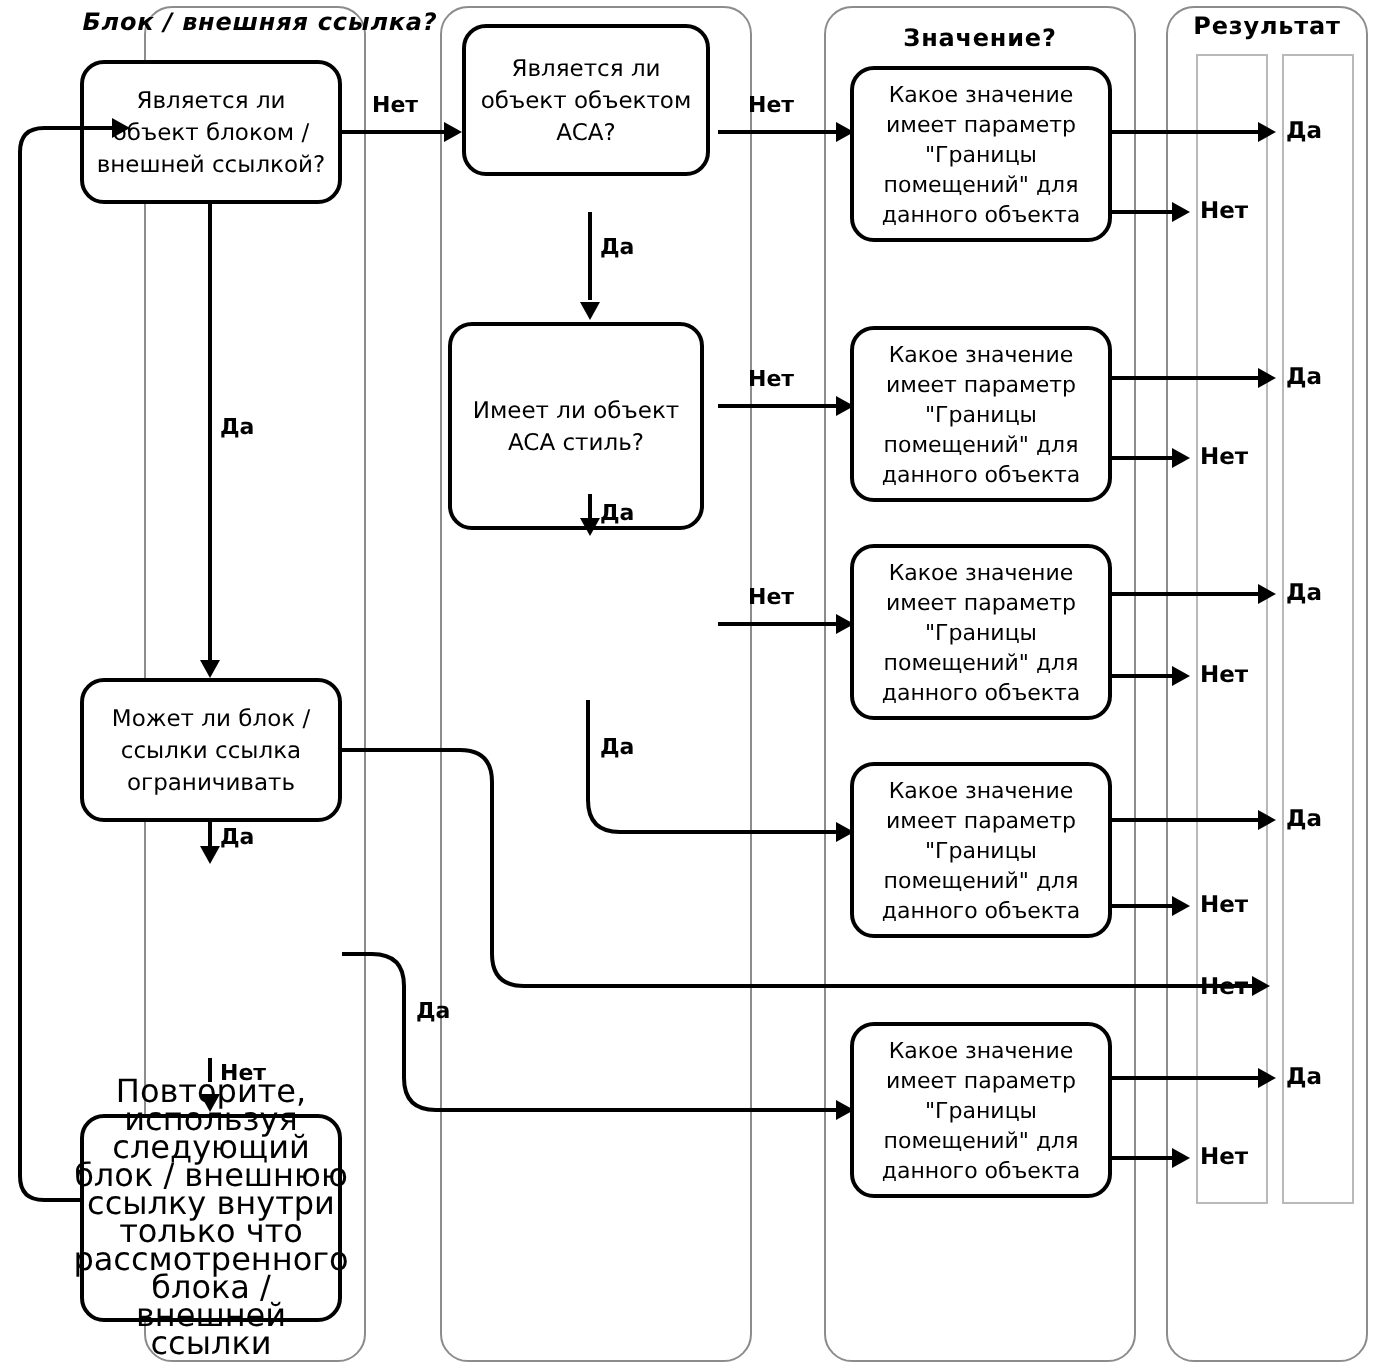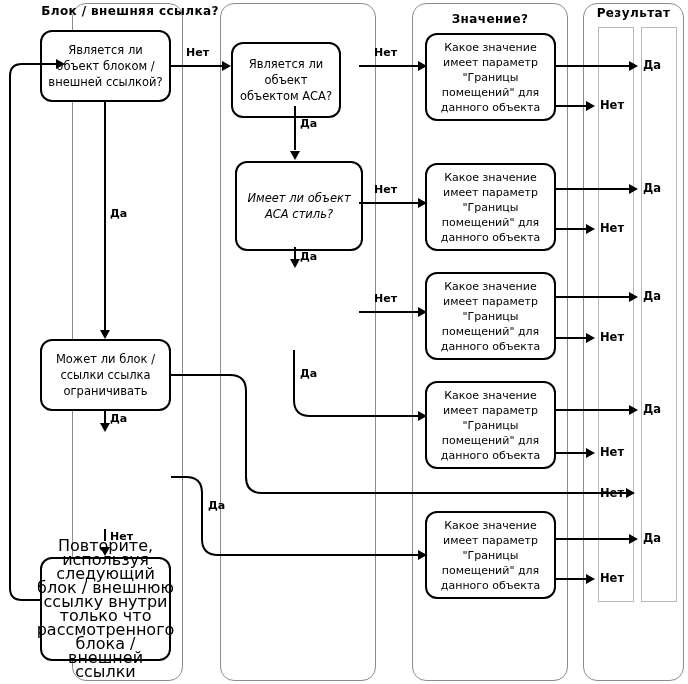--- a/index.html
+++ b/index.html
@@ -106,21 +106,21 @@
   }
   svg.curve path{fill:none;stroke:#000000;stroke-width:2;}
 </style>
 </head>
 <body>
 
 <div id="canvas">
 
   <div class="lane" style="left:72px;top:3px;width:111px;height:678px;">
   </div>
-  <div class="lane-title" style="left:30px;top:4px;width:200px;line-height:15px;">Блок / внешняя ссылка?</div>
+  <div class="lane-title" style="left:30px;top:4px;width:200px;line-height:15px;font-style:italic;">Блок / внешняя ссылка?</div>
 
   <div class="lane" style="left:220px;top:3px;width:156px;height:678px;">
   </div>
 
   <div class="lane" style="left:412px;top:3px;width:156px;height:678px;">
   </div>
   <div class="lane-title" style="left:412px;top:12px;width:156px;">Значение?</div>
 
   <div class="lane" style="left:583px;top:3px;width:101px;height:678px;">
   </div>
@@ -129,23 +129,23 @@
   <div class="sublane" style="left:598px;top:27px;width:36px;height:575px;"></div>
   <div class="sublane" style="left:641px;top:27px;width:36px;height:575px;"></div>
 
   <div class="node" style="left:40px;top:30px;width:131px;height:72px;">Является ли объект блоком / внешней ссылкой?</div>
 
   <div class="node" style="left:40px;top:339px;width:131px;height:72px;">Может ли блок / ссылки ссылка ограничивать</div>
 
 
   <div class="node tiny" style="left:40px;top:557px;width:131px;height:104px;">Повторите, используя следующий блок / внешнюю ссылку внутри только что рассмотренного блока / внешней ссылки</div>
 
-  <div class="node" style="left:231px;top:42px;width:110px;height:76px;">Является ли объект объектом ACA?</div>
-
-  <div class="node" style="left:235px;top:161px;width:128px;height:90px;font-style:italic;">Имеет ли объект ACA стиль?</div>
+  <div class="node" style="left:231px;top:12px;width:124px;height:76px;">Является ли объект объектом ACA?</div>
+
+  <div class="node" style="left:224px;top:161px;width:128px;height:104px;">Имеет ли объект ACA стиль?</div>
 
 
   <div class="node small" style="left:425px;top:33px;width:131px;height:88px;">Какое значение имеет параметр "Границы помещений" для данного объекта</div>
 
   <div class="node small" style="left:425px;top:163px;width:131px;height:88px;">Какое значение имеет параметр "Границы помещений" для данного объекта</div>
 
   <div class="node small" style="left:425px;top:272px;width:131px;height:88px;">Какое значение имеет параметр "Границы помещений" для данного объекта</div>
 
   <div class="node small" style="left:425px;top:381px;width:131px;height:88px;">Какое значение имеет параметр "Границы помещений" для данного объекта</div>
 

